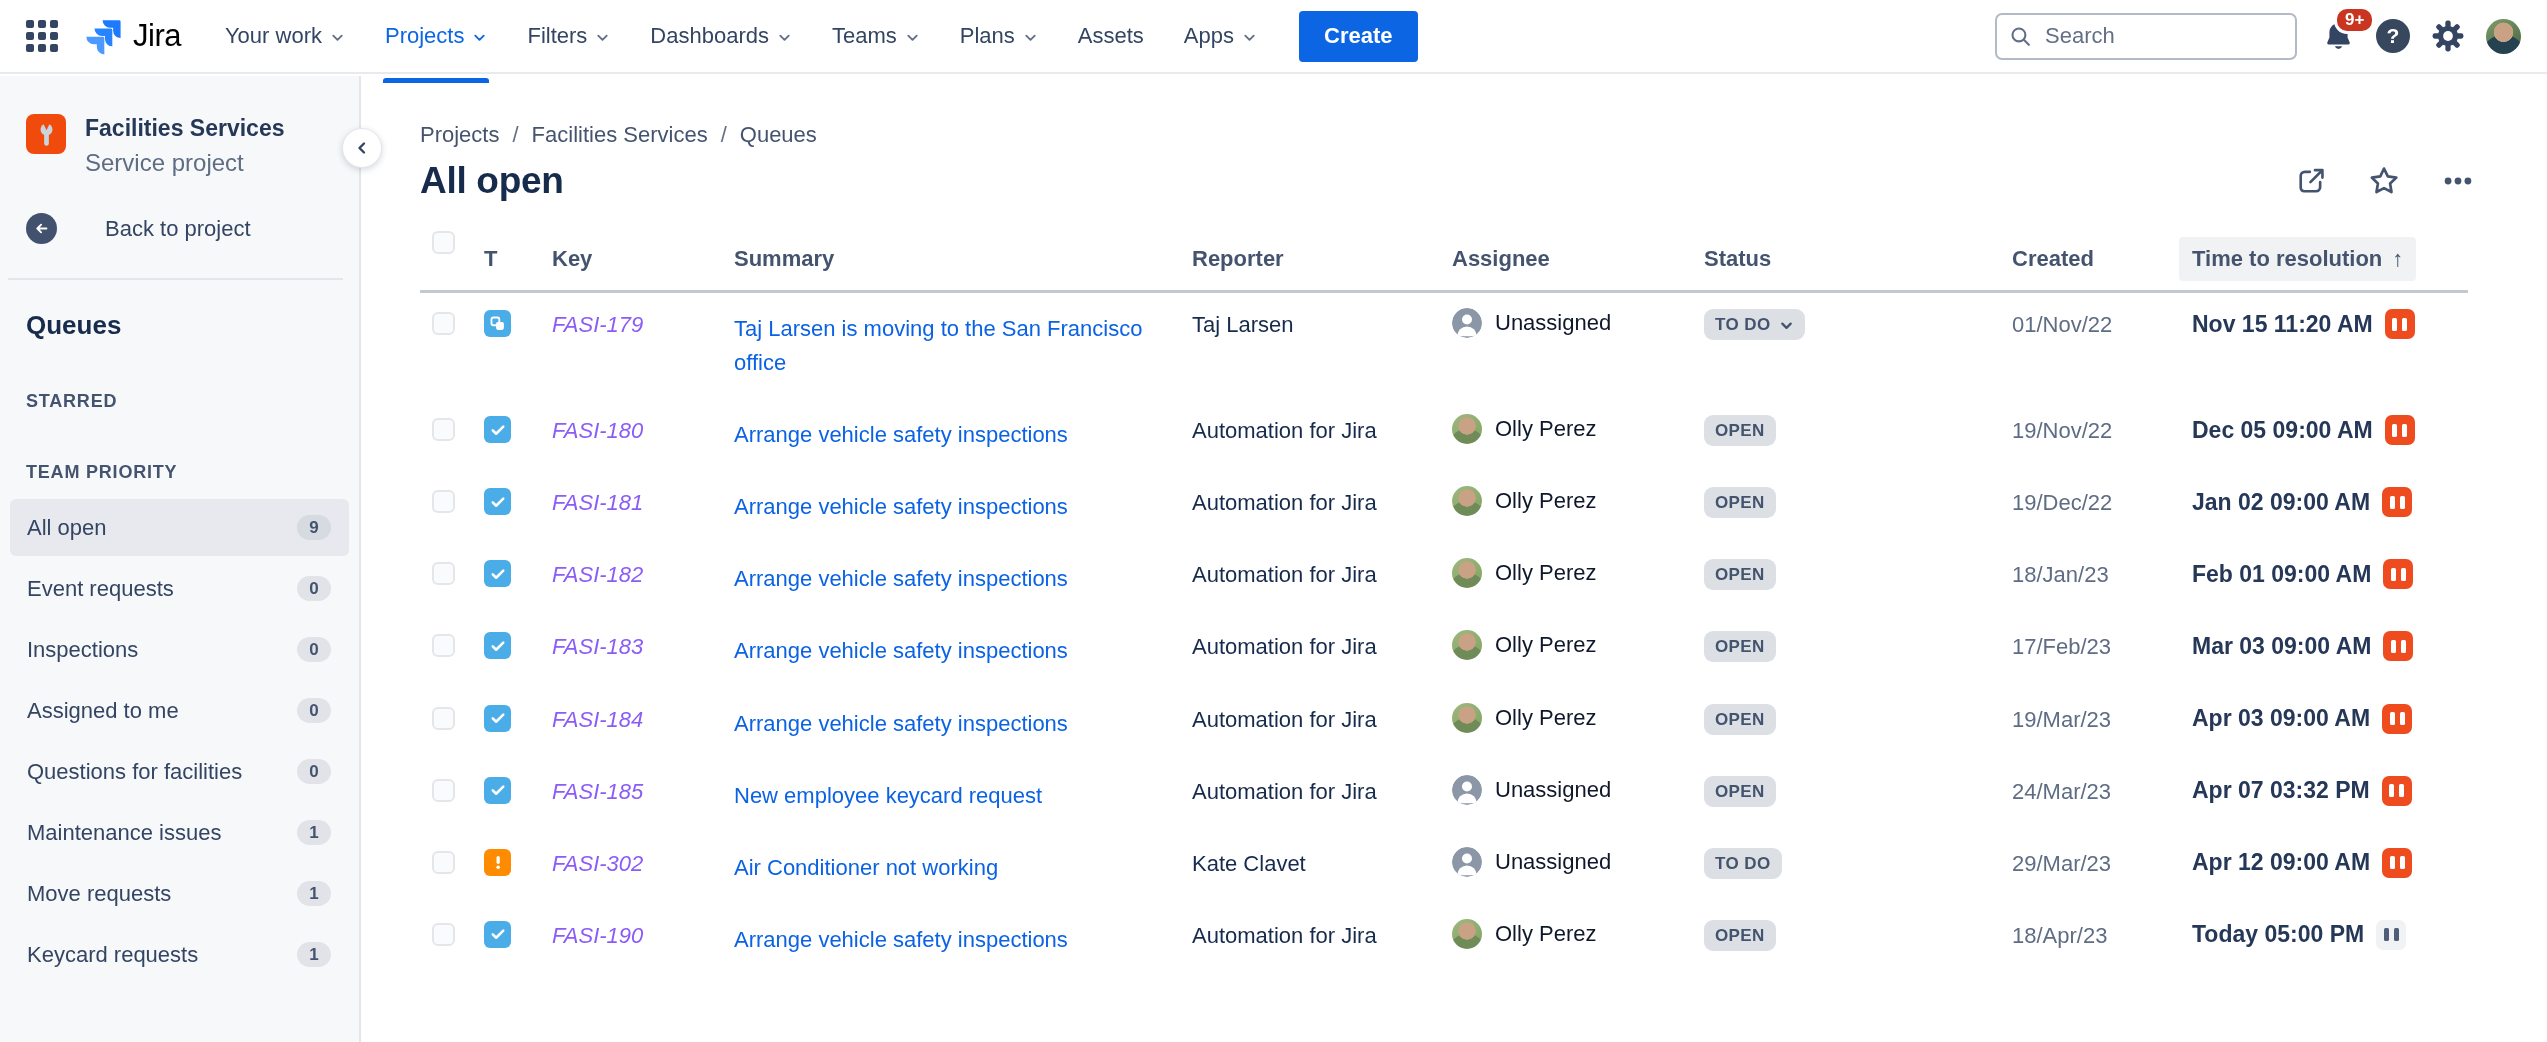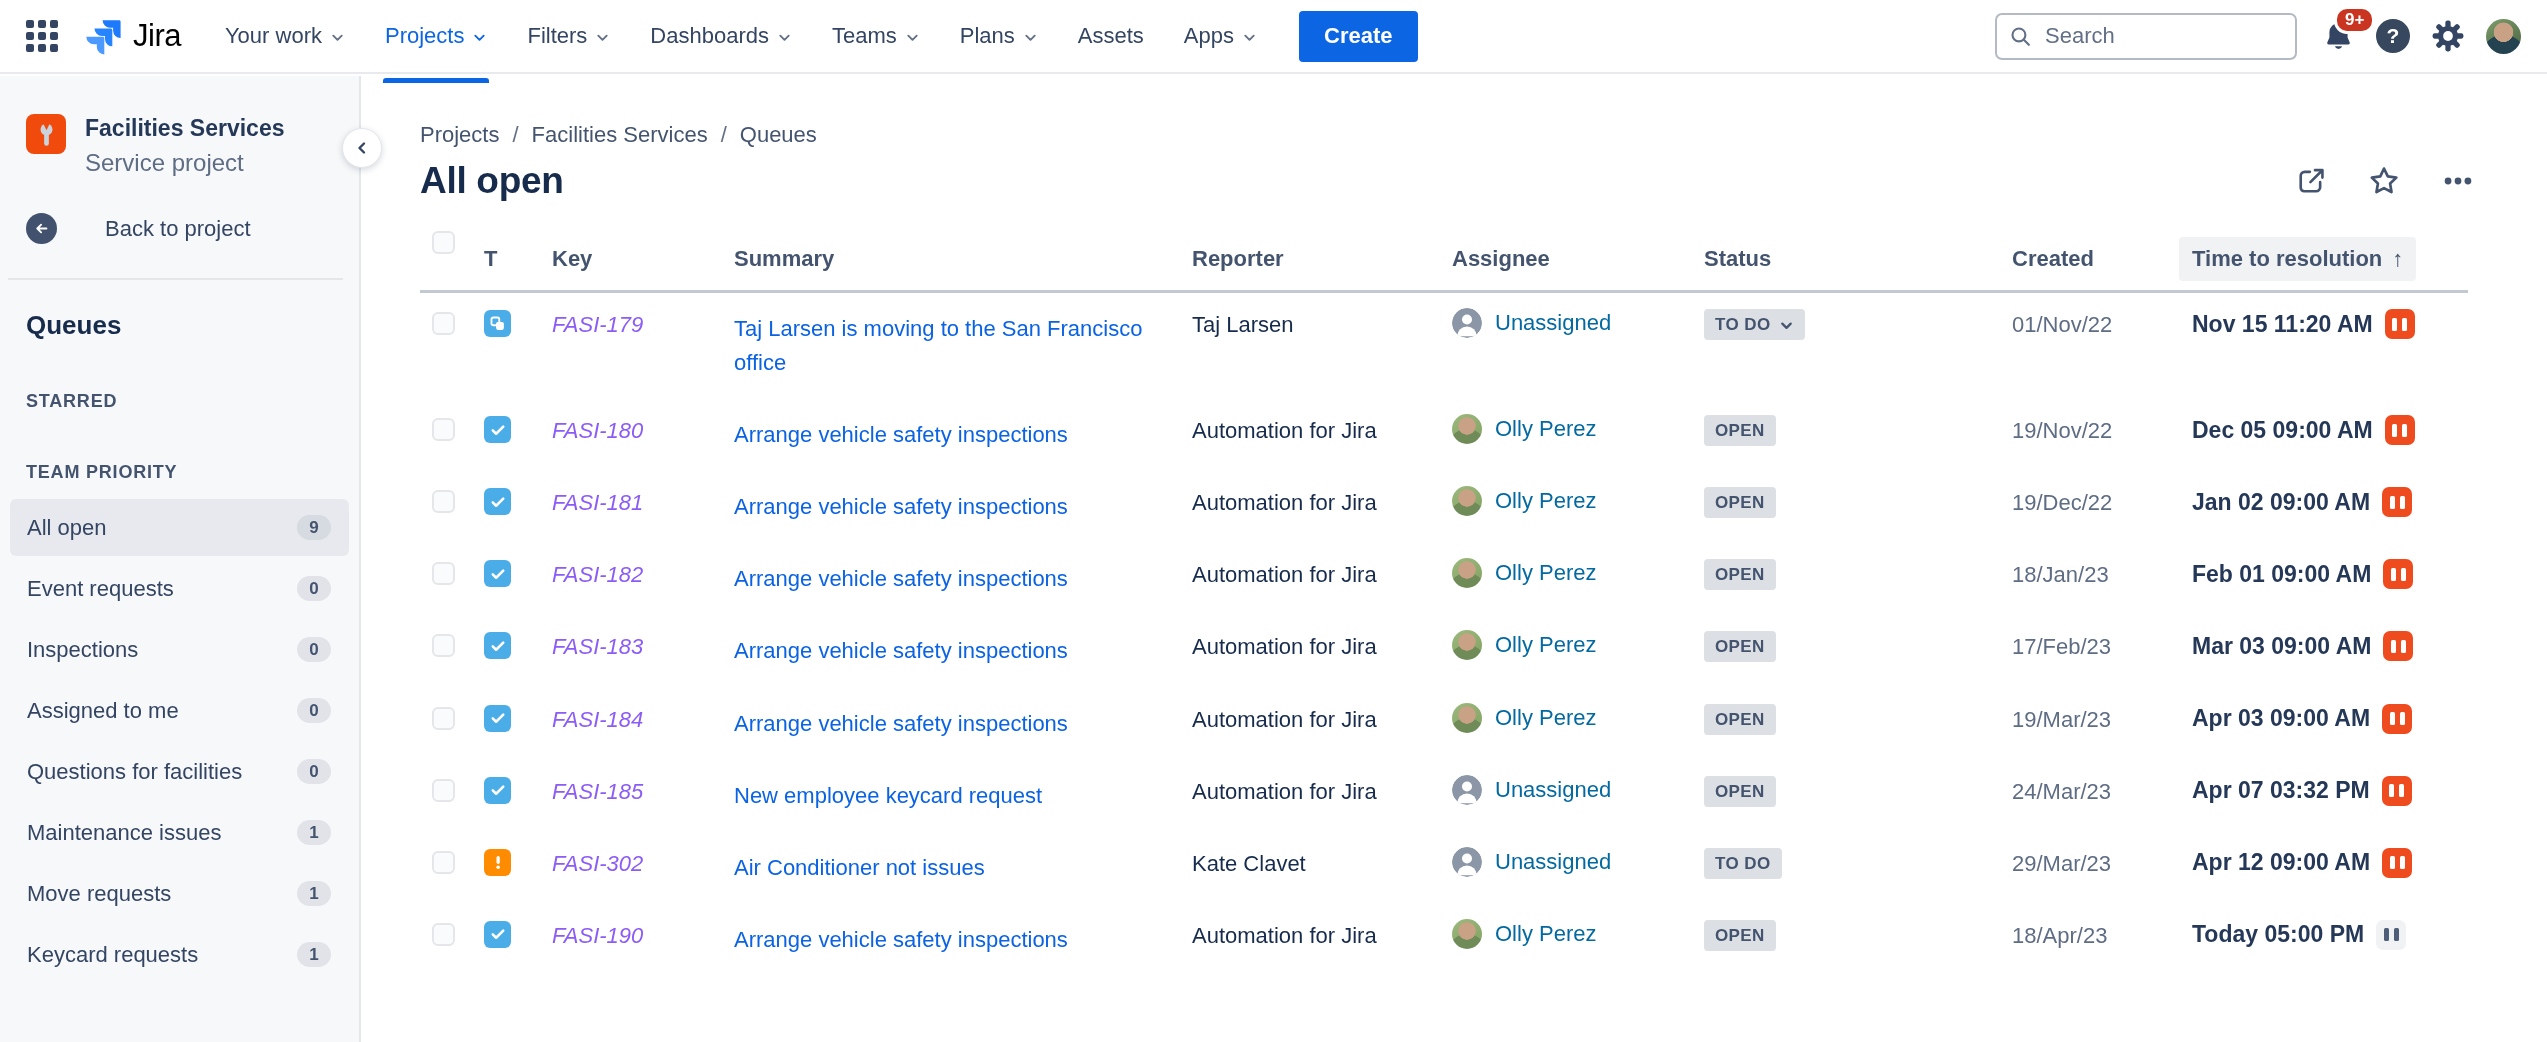--- a/index.html
+++ b/index.html
@@ -99,29 +99,29 @@
   .type-icon[data-variant="task"] { background:#4BADE8; }
   .type-icon[data-variant="task"] .g-task { display:block; }
   .type-icon[data-variant="move"] { background:#4BADE8; }
   .type-icon[data-variant="move"] .g-move { display:block; }
   .type-icon[data-variant="incident"] { background:#FF8B00; }
   .type-icon[data-variant="incident"] .g-incident { display:block; }
   .key-text { color:#8b5cf6; font-weight:500;font-style:italic; }
   .sum-link { color:#0B63E4; text-decoration:none; cursor:pointer; line-height:1.55; display:inline-block; }
   .reporter-text { color:#172B4D; }
   .assignee { display:flex; align-items:center; gap:13px; transform:translateY(-4px); }
-  .assignee-name { color:#0369a1; }
+  .assignee-name { color:#0f172a; }
   .avatar { width:30px; height:30px; border-radius:50%; flex:none; overflow:hidden; position:relative; }
   .avatar .a { display:none; width:100%; height:100%; }
   .avatar[data-variant="photo"] { background:radial-gradient(circle at 50% 40%, #C9A184 0 36%, rgba(0,0,0,0) 38%),
     radial-gradient(circle at 50% 112%, #6F8B57 0 50%, rgba(0,0,0,0) 52%),
     linear-gradient(150deg,#9DBA7F,#7FA05F); }
   .avatar[data-variant="none"] .a-none { display:block; }
   .lozenge { display:inline-flex; align-items:center; gap:8px; background:#DCDFE4; color:#44546F;
-    font-size:17px; font-weight:700; letter-spacing:.4px; border-radius:4px; padding:6px 11px 5px;
+    font-size:17px; font-weight:700; letter-spacing:.4px; border-radius:9px; padding:6px 11px 5px;
     transform:translateY(-3px); cursor:pointer; white-space:nowrap; }
   .created-text { color:#5E6C84; }
   .ttr { display:flex; align-items:center; gap:12px; transform:translateY(-3px); }
   .ttr-text { font-weight:700; color:#253858; font-size:23px; }
   .pause { width:30px; height:30px; border-radius:7px; display:flex; align-items:center;
     justify-content:center; gap:5px; flex:none; }
   .pause i { width:5px; height:13px; border-radius:1.5px; }
   .pause[data-variant="orange"] { background:#EE4B1E; }
   .pause[data-variant="orange"] i { background:#fff; }
   .pause[data-variant="gray"] { background:#F1F2F4; }
@@ -691,21 +691,21 @@
       <td>
         <span class="type-icon" data-variant="incident">
 
           <svg class="g g-incident" width="18" height="18" viewBox="0 0 24 24">
                 <rect x="10" y="4" width="4.4" height="10.5" rx="2.2" fill="#fff"></rect>
                 <circle cx="12.2" cy="19" r="2.4" fill="#fff"></circle>
               </svg>
         </span>
       </td>
       <td><span class="key-text">FASI-302</span></td>
-      <td><a class="sum-link">Air Conditioner not issues</a></td>
+      <td><a class="sum-link">Air Conditioner not working</a></td>
       <td><span class="reporter-text">Kate Clavet</span></td>
       <td>
         <div class="assignee">
           <span class="avatar" data-variant="none">
             <svg class="a a-none" viewBox="0 0 24 24">
                   <circle cx="12" cy="12" r="12" fill="#8B96A6"></circle>
                   <circle cx="12" cy="9.2" r="4" fill="#fff"></circle>
                   <path d="M4.2 22.5a7.8 7.8 0 0 1 15.6 0z" fill="#fff"></path>
                 </svg>
           </span>

